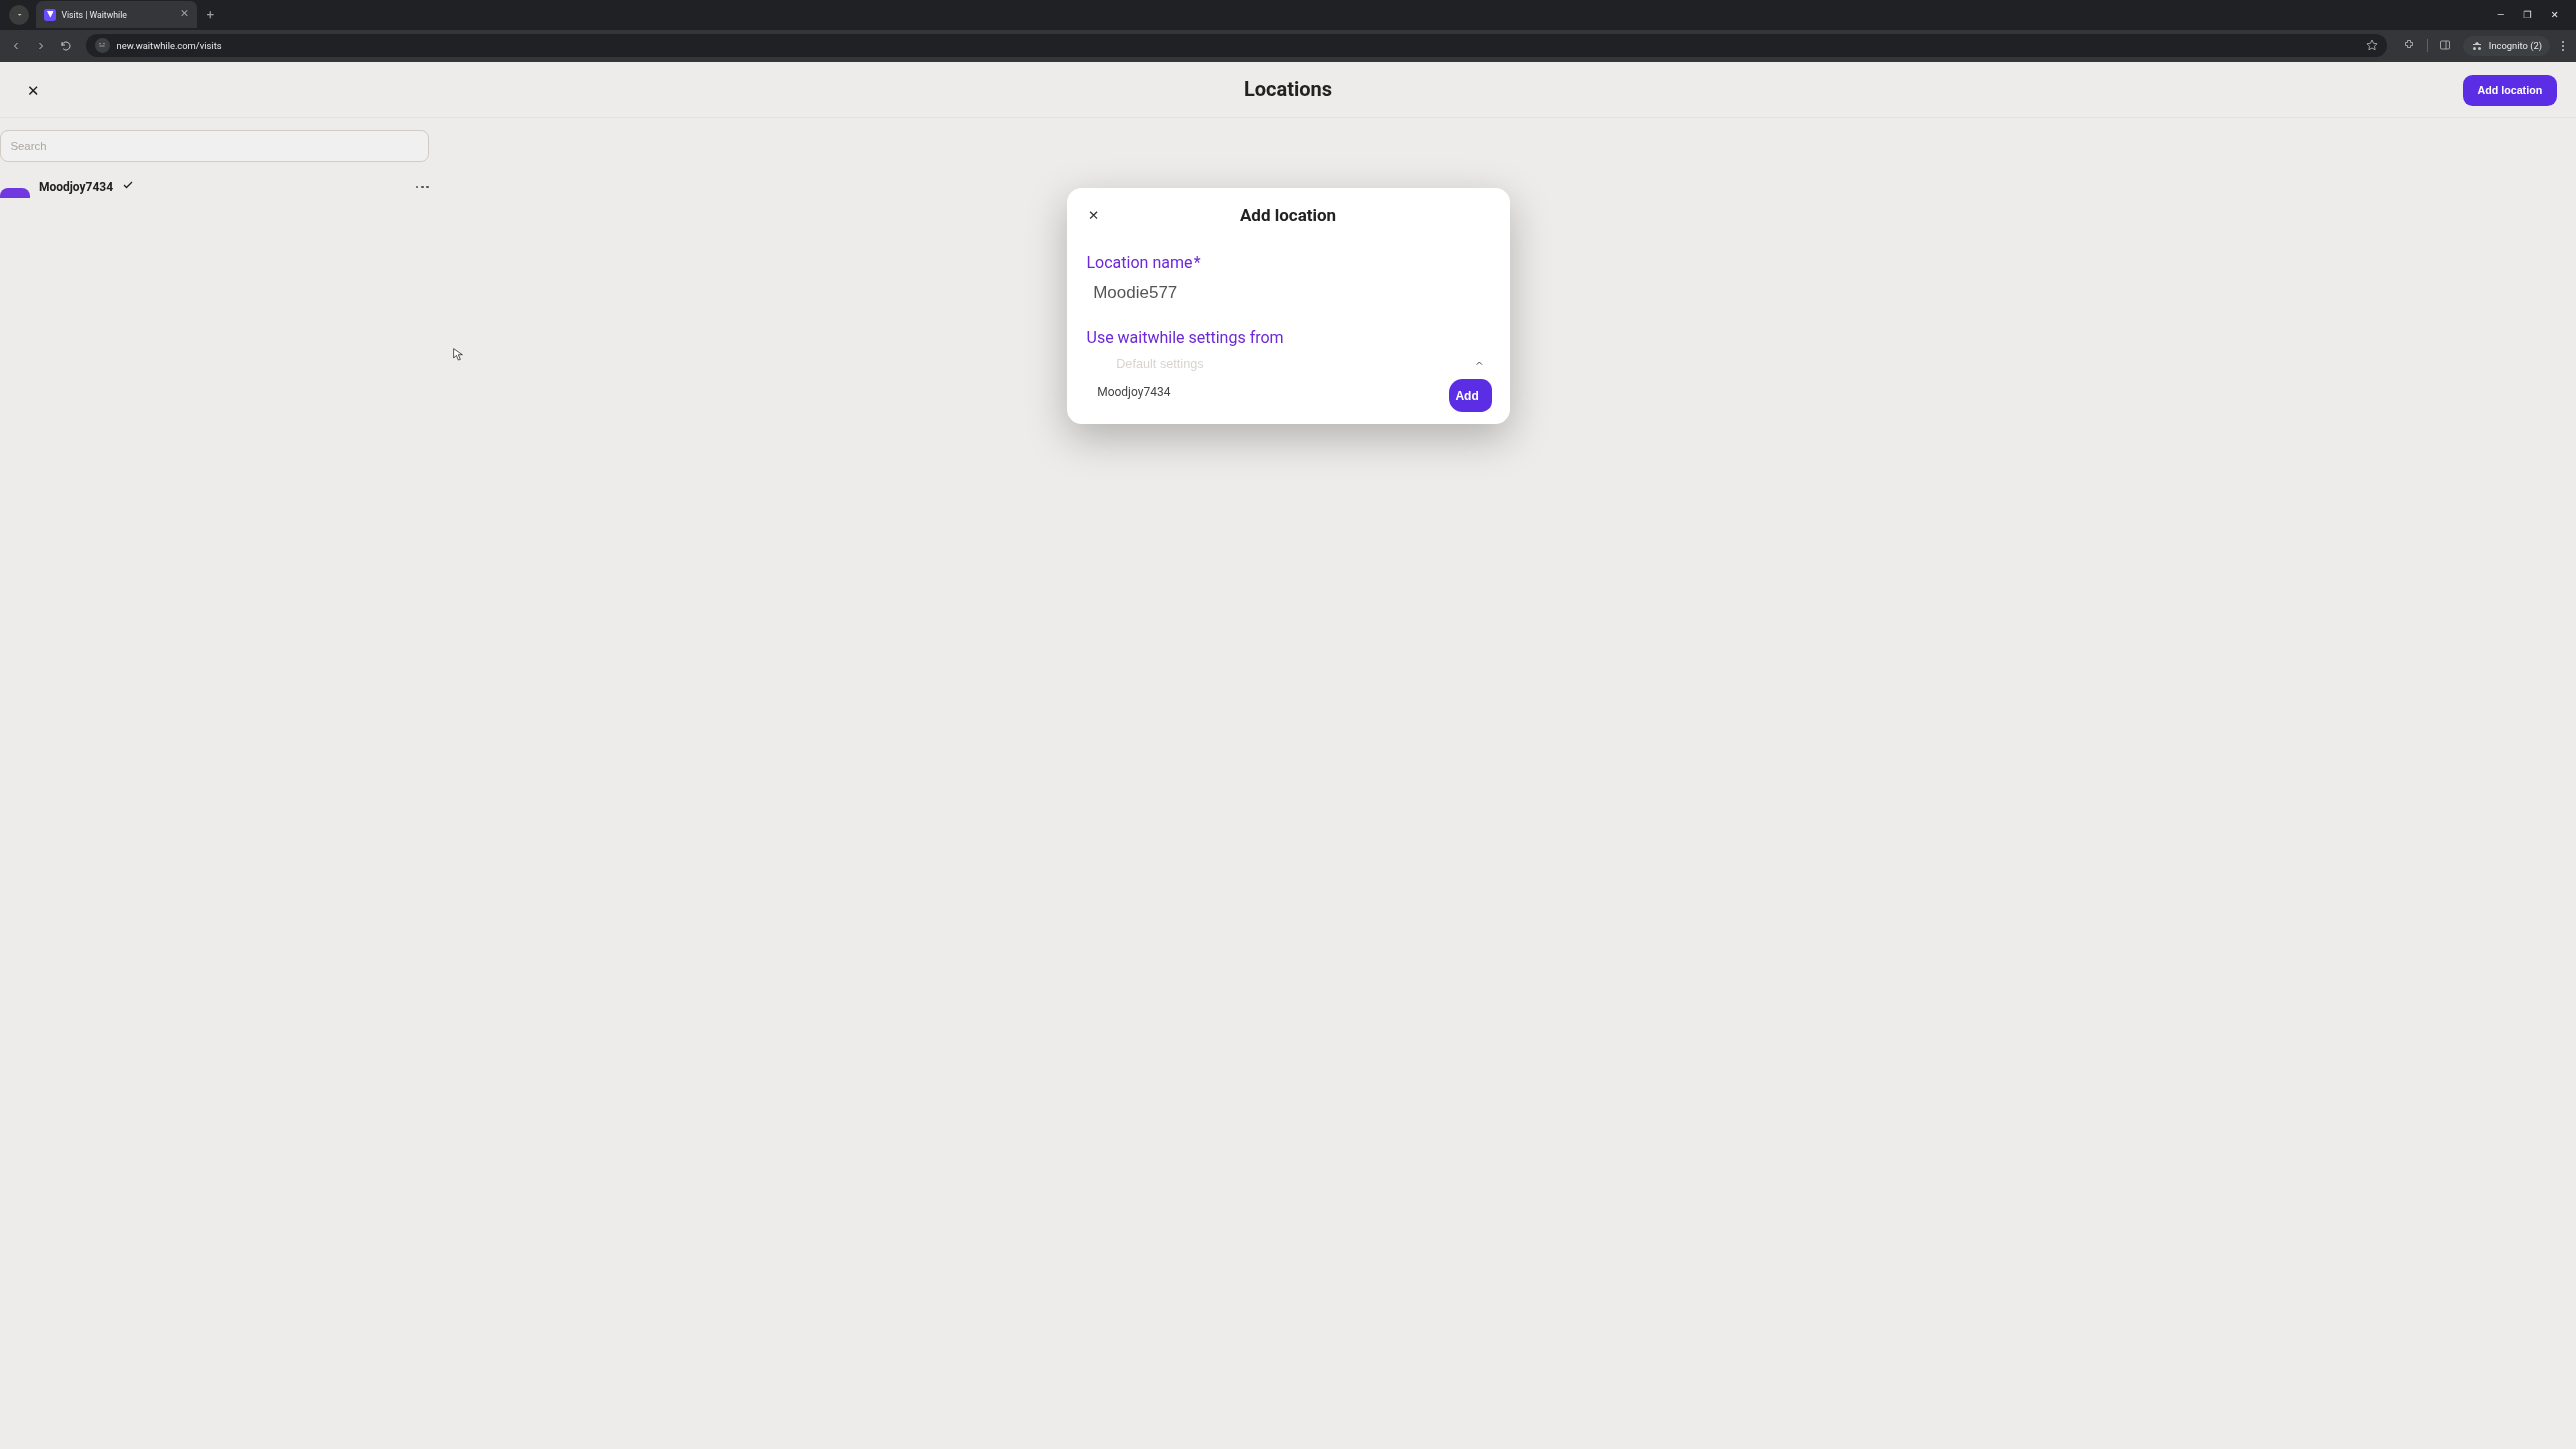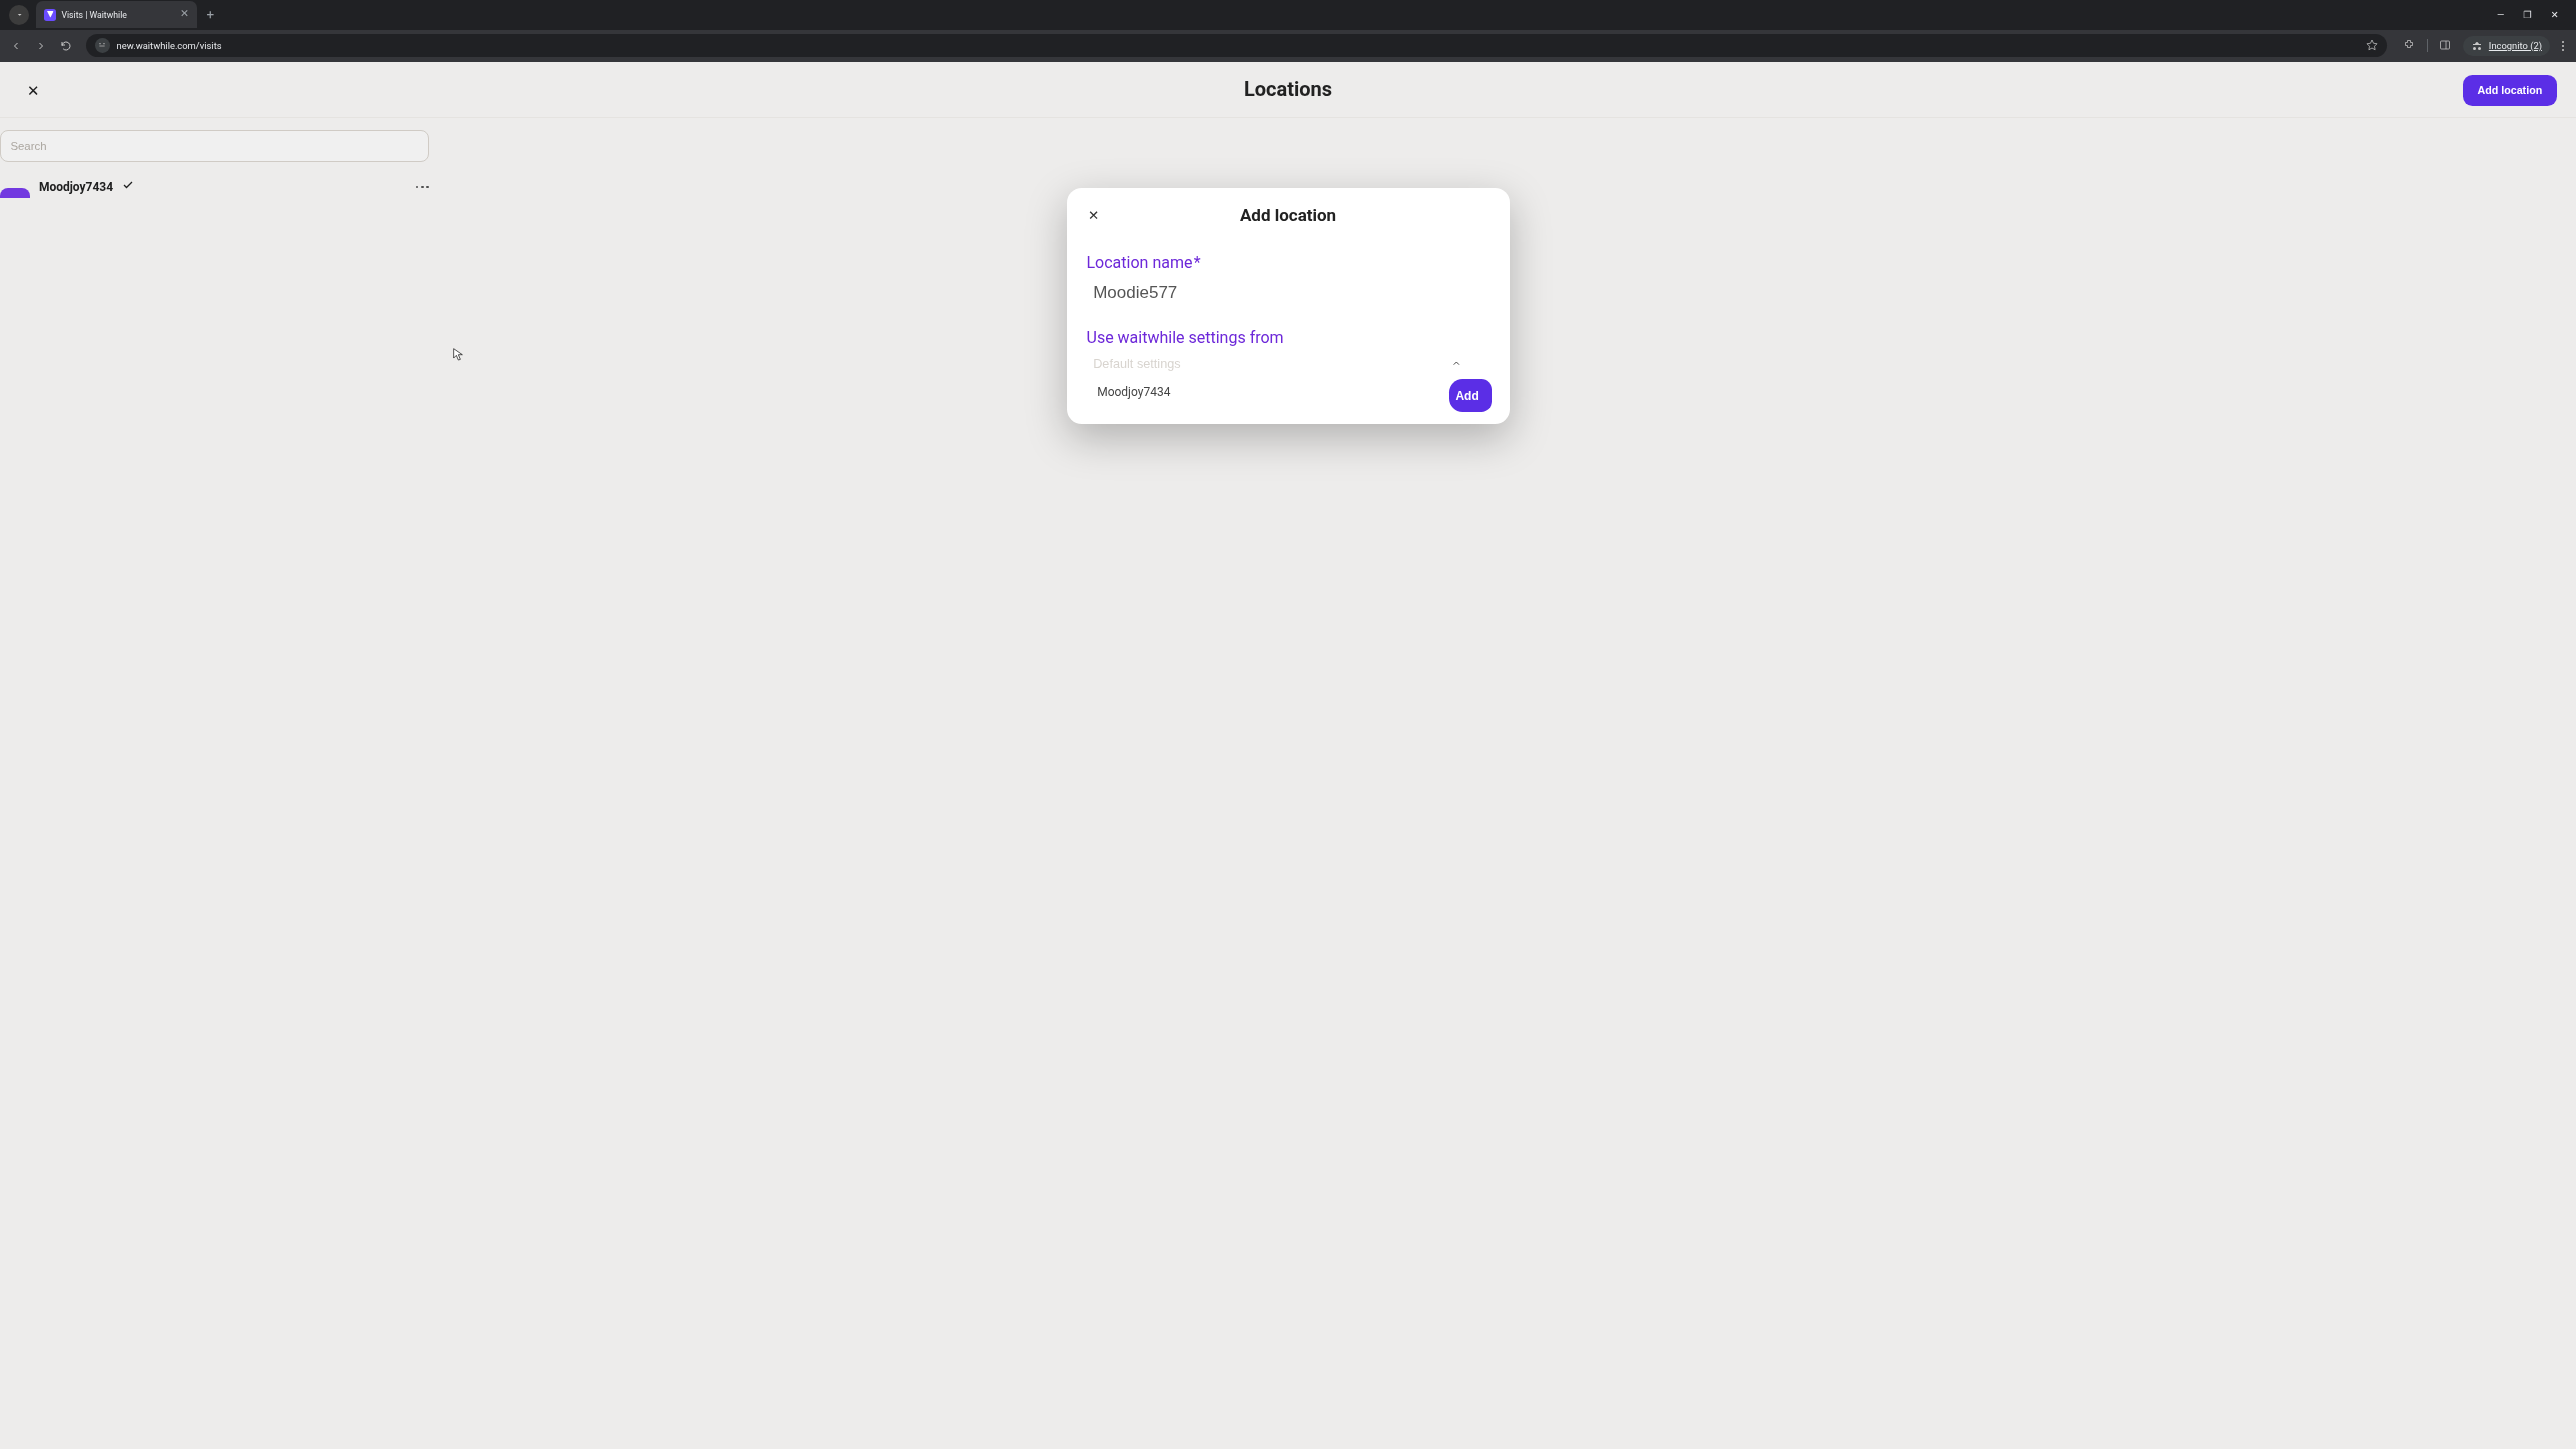--- a/index.html
+++ b/index.html
@@ -21,21 +21,21 @@
   .win-ctrl { cursor: pointer; }
 
   .toolbar { display: flex; align-items: center; height: 32px; background: #35363a; padding: 0 6.7px; gap: 6px; }
   .nav-btn { width: 19px; height: 19px; display: flex; align-items: center; justify-content: center; color: #c8c8c8; cursor: pointer; }
   .nav-btn svg { width: 12px; height: 12px; stroke: #c8c8c8; fill: none; stroke-width: 2; }
   .url-bar { flex: 1; background: #202124; border-radius: 13.4px; height: 23px; display: flex; align-items: center; padding: 0 9.4px; color: #e8eaed; font-size: 9.4px; gap: 6.7px; margin: 0 4px; }
   .site-settings { width: 14.8px; height: 14.8px; border-radius: 50%; background: #3c4043; display: flex; align-items: center; justify-content: center; }
   .site-settings svg { width: 8px; height: 8px; fill: #c8c8c8; }
   .url-text { flex: 1; }
   .star-icon svg { width: 12px; height: 12px; stroke: #c8c8c8; fill: none; stroke-width: 1.5; }
-  .toolbar-right { display: flex; align-items: center; gap: 12px; color: #e8eaed; font-size: 9.4px; padding: 0 5.4px; text-decoration: underline; }
+  .toolbar-right { display: flex; align-items: center; gap: 12px; color: #e8eaed; font-size: 9.4px; padding: 0 5.4px; }
   .incognito-badge { display: flex; align-items: center; gap: 5.4px; background: #3c4043; padding: 4px 8px; border-radius: 12px; }
   .toolbar-icon svg { width: 12px; height: 12px; stroke: #c8c8c8; fill: none; stroke-width: 1.5; }
   .toolbar-divider { width: 0.7px; height: 13.4px; background: #5f6368; }
   .kebab { display: flex; flex-direction: column; gap: 2px; }
   .kebab span { width: 2px; height: 2px; border-radius: 50%; background: #c8c8c8; }
 
   
   .page { background: #fcfbfa; height: calc(100vh - 62px); position: relative; }
   .page-overlay { position: absolute; inset: 0; background: rgba(0,0,0,0.06); }
 
@@ -58,21 +58,21 @@
 
   
   .modal-backdrop { position: absolute; inset: 0; display: flex; align-items: flex-start; justify-content: center; padding-top: 126px; }
   .modal { width: 443px; background: #fff; border-radius: 14.8px; box-shadow: 0 13.4px 40px rgba(0,0,0,0.25); padding: 17.4px 20px 20px 20px; position: relative; }
   .modal-close { position: absolute; left: 21.5px; top: 20px; font-size: 13.4px; color: #333; cursor: pointer; font-weight: 300; }
   .modal-title { text-align: center; font-size: 17px; font-weight: 700; color: #222; margin-bottom: 28px; }
   .form-label { font-size: 16px; color: #6d28d9; margin-bottom: 6.7px; }
   .form-label .req { margin-left: 1.3px; }
   .text-input { width: 100%; border: none; border-bottom: 0.7px solid transparent; font-size: 17px; color: #555; padding: 4px 6.7px; outline: none; margin-bottom: 20px; }
   .select-wrap { position: relative; }
-  .select-btn { width: 382px; border: none; background: transparent; font-size: 12.7px; color: #d8d4cf; padding: 4px 6.7px; text-align: left; display: flex; align-items: center; justify-content: space-between; cursor: pointer; }
+  .select-btn { width: 382px; border: none; background: transparent; font-size: 12.7px; color: #d8d4cf; padding: 4px 6.7px; text-align: left; display: flex; align-items: center; justify-content: space-between; cursor: pointer; margin-left: 23px; }
   .chev-up svg { width: 10.7px; height: 10.7px; stroke: #333; fill: none; stroke-width: 2; }
   .select-option { font-size: 12px; color: #444; padding: 9.4px 10.7px 5.4px 10.7px; cursor: pointer; }
   .add-submit { position: absolute; right: 17.4px; bottom: 12px; background: #5b2ee6; color: #fff; border: none; padding: 9.4px 13.4px 9.4px 6.7px; border-radius: 13.4px 10.7px 10.7px 13.4px; font-size: 12px; font-weight: 600; cursor: pointer; }
 
   .cursor-arrow { position: absolute; left: 453px; top: 286px; pointer-events: none; }
   .cursor-arrow svg { width: 10.7px; height: 13.4px; }
 </style>
 </head>
 <body>
 

